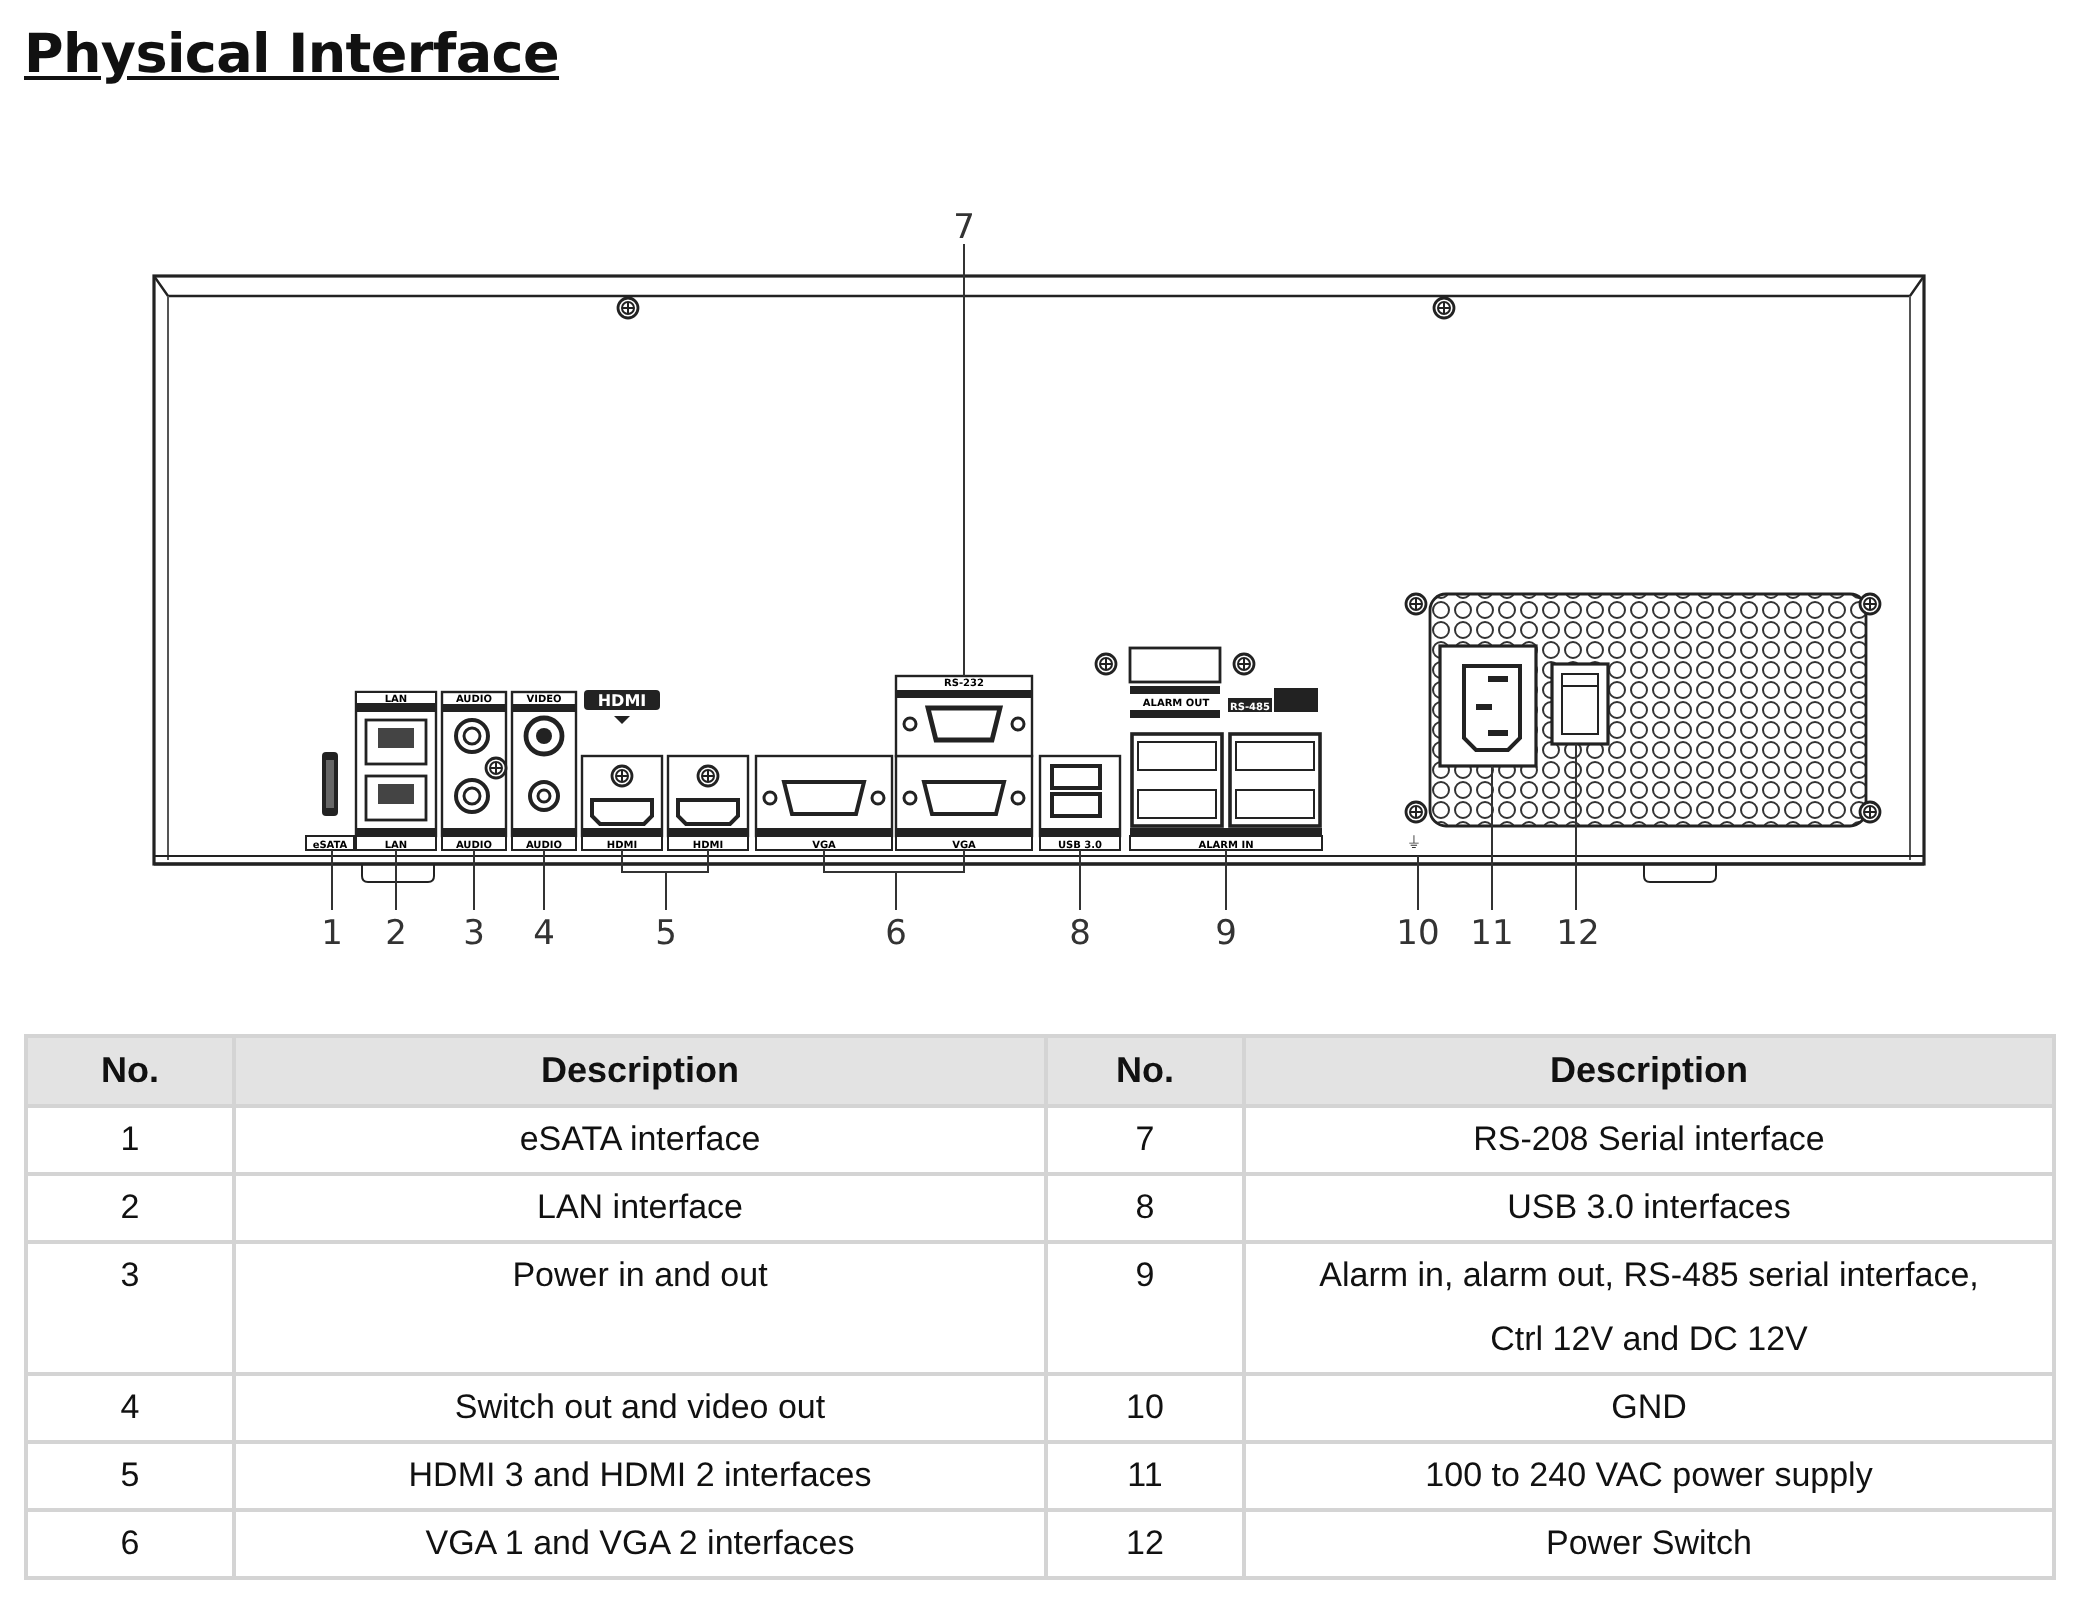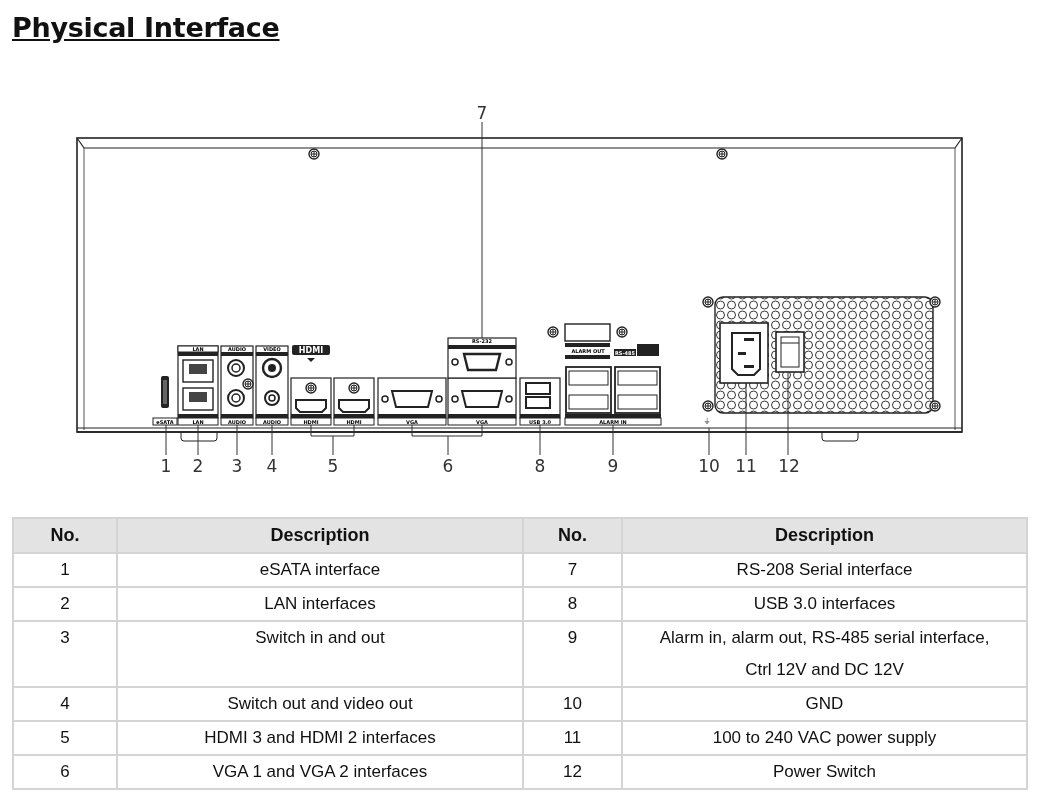--- a/index.html
+++ b/index.html
@@ -230,27 +230,27 @@
   </thead>
   <tbody>
     <tr>
       <td>1</td>
       <td>eSATA interface</td>
       <td>7</td>
       <td>RS-208 Serial interface</td>
     </tr>
     <tr>
       <td>2</td>
-      <td>LAN interfaces</td>
+      <td>LAN interface</td>
       <td>8</td>
       <td>USB 3.0 interfaces</td>
     </tr>
     <tr>
       <td>3</td>
-      <td>Switch in and out</td>
+      <td>Power in and out</td>
       <td>9</td>
       <td class="multi">
         <div>Alarm in, alarm out, RS-485 serial interface,</div>
         <div>Ctrl 12V and DC 12V</div>
       </td>
     </tr>
     <tr>
       <td>4</td>
       <td>Switch out and video out</td>
       <td>10</td>

